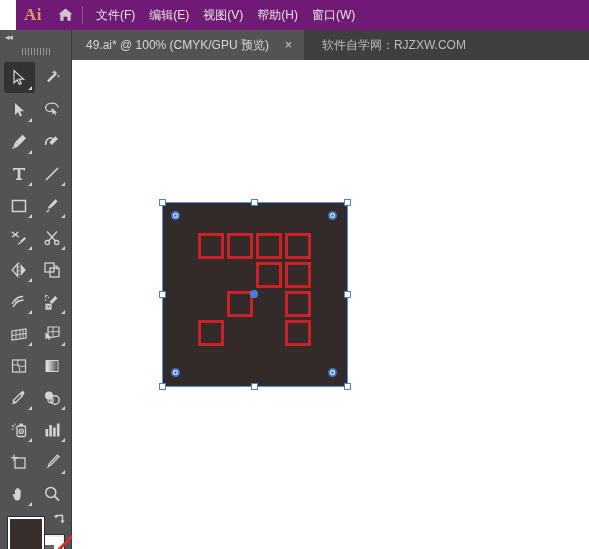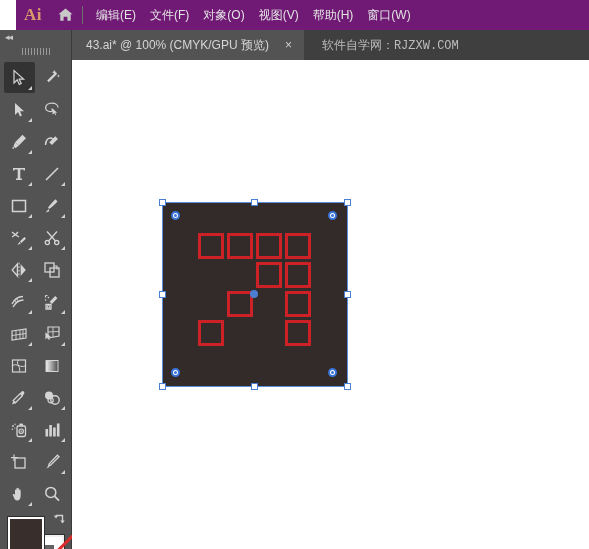--- a/index.html
+++ b/index.html
@@ -98,21 +98,20 @@
     padding: 2px 4px;
     cursor: pointer;
   }
   .watermark {
     display: flex;
     align-items: center;
     padding-left: 18px;
     color: #bcbcbc;
     font-size: 12px;
     white-space: nowrap;
-    font-family: Liberation Mono, monospace;
   }
 
   
   .toolbar {
     position: absolute;
     left: 0; top: 30px;
     width: 72px; height: 519px;
     background: #535353;
     border-right: 1px solid #3a3a3a;
     box-sizing: border-box;
@@ -281,32 +280,31 @@
 
   <div class="menubar">
     <div class="ai-logo">Ai</div>
     <div class="home-btn">
       <svg width="17" height="16" viewBox="0 0 17 16" aria-hidden="true">
         <path d="M8.5 1.6 L1.5 7.2 L3.3 7.2 L3.3 13.8 L6.6 13.8 L6.6 9.8 L10.4 9.8 L10.4 13.8 L13.7 13.8 L13.7 7.2 L15.5 7.2 Z" fill="#c9c9c9"></path>
       </svg>
     </div>
     <div class="menu-sep"></div>
     <div class="menu-items">
+      <div class="menu-item">文件(F)</div>
       <div class="menu-item">编辑(E)</div>
-      <div class="menu-item">文件(F)</div>
-      <div class="menu-item">对象(O)</div>
       <div class="menu-item">视图(V)</div>
       <div class="menu-item">帮助(H)</div>
       <div class="menu-item">窗口(W)</div>
     </div>
   </div>
 
   <div class="tabbar">
     <div class="doc-tab">
-      <span class="doc-tab-label">43.ai* @ 100% (CMYK/GPU 预览)</span>
+      <span class="doc-tab-label">49.ai* @ 100% (CMYK/GPU 预览)</span>
       <span class="doc-tab-close">×</span>
     </div>
     <div class="watermark">软件自学网：RJZXW.COM</div>
   </div>
 
   <div class="toolbar">
     <div class="tb-collapse">◂◂</div>
     <div class="tb-grip">
       <div class="tb-grip-inner"></div>
     </div>

